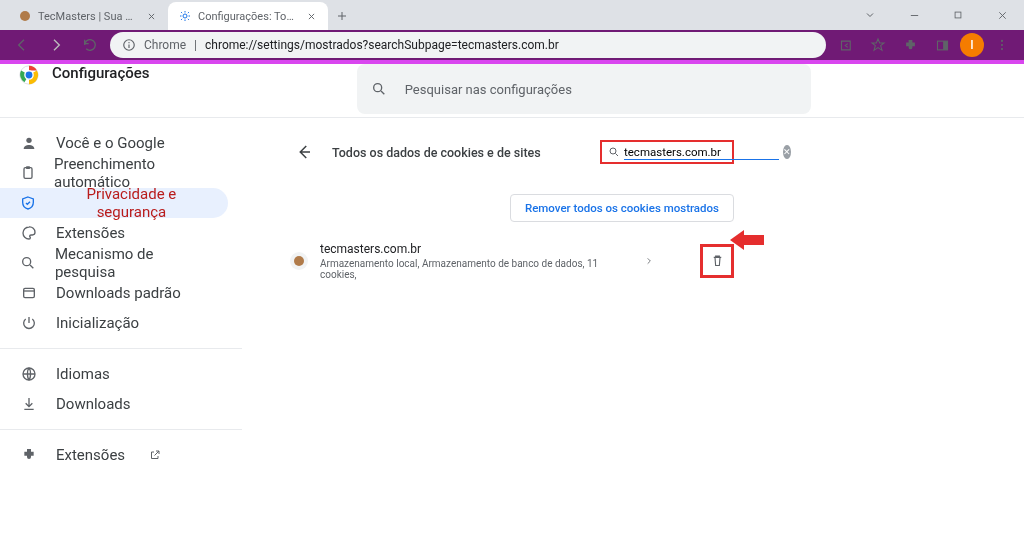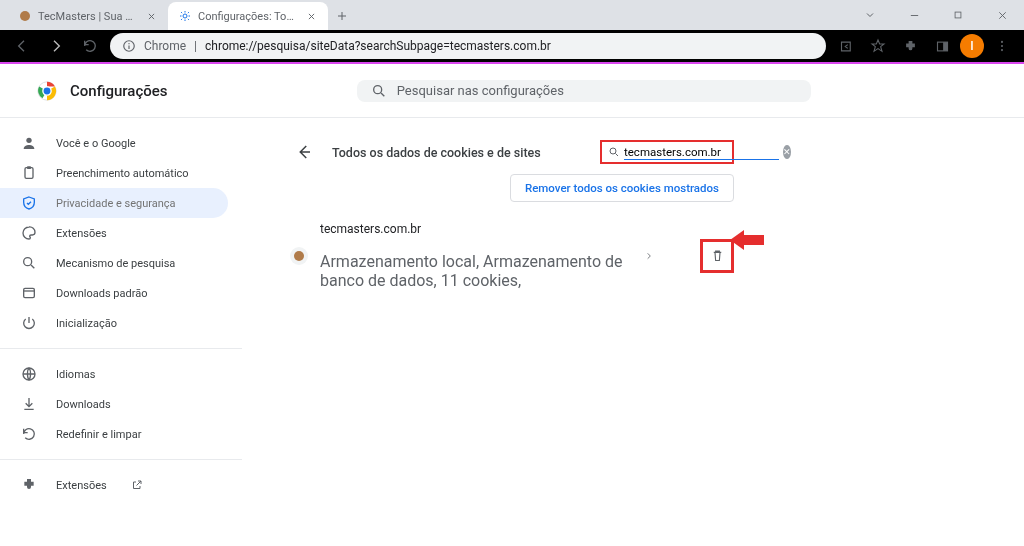--- a/index.html
+++ b/index.html
@@ -11,62 +11,62 @@
   .tab { display: flex; align-items: center; height: 28px; padding: 0 10px; font-size: 11px; color: #5f6368; gap: 6px; max-width: 160px; border-radius: 8px 8px 0 0; position: relative; }
   .tab.active { background: #fff; }
   .tab-favicon { width: 14px; height: 14px; display: inline-flex; align-items: center; justify-content: center; }
   .tab-title { white-space: nowrap; overflow: hidden; text-overflow: ellipsis; flex: 1; }
   .tab-close { width: 14px; height: 14px; display: inline-flex; align-items: center; justify-content: center; color: #5f6368; cursor: pointer; }
   .new-tab { width: 28px; height: 28px; display: inline-flex; align-items: center; justify-content: center; color: #5f6368; cursor: pointer; }
   .winctrls { position: absolute; right: 0; top: 0; display: flex; height: 30px; }
   .winbtn { width: 44px; display: inline-flex; align-items: center; justify-content: center; color: #5f6368; cursor: pointer; }
   
   
-  .toolbar { height: 34px; background: #000000; border-bottom: 2px solid #d946ef; display: flex; align-items: center; padding: 0 8px; gap: 6px; }
+  .toolbar { height: 34px; background: #701a75; border-bottom: 4px solid #d946ef; display: flex; align-items: center; padding: 0 8px; gap: 6px; }
   .tbtn { width: 28px; height: 28px; border-radius: 50%; display: inline-flex; align-items: center; justify-content: center; color: #5f6368; cursor: pointer; }
   .tbtn.disabled { color: #bdbdbd; cursor: default; }
   .omnibox { flex: 1; height: 26px; background: #f1f3f4; border-radius: 13px; display: flex; align-items: center; padding: 0 12px; gap: 8px; color: #5f6368; font-size: 12px; }
   .omnibox .prefix { color: #5f6368; }
   .omnibox .url { color: #202124; }
   .tright { display: flex; align-items: center; gap: 4px; }
   .avatar { width: 24px; height: 24px; border-radius: 50%; background: #f57c00; color: #fff; display: inline-flex; align-items: center; justify-content: center; font-size: 12px; font-weight: 500; }
   
   
-  .settings-header { height: 54px; display: flex; align-items: center; padding: 0 36px; border-bottom: 1px solid #e8eaed; gap: 12px; }
+  .settings-header { height: 54px; display: flex; align-items: flex-start; padding: 0 18px; border-bottom: 1px solid #e8eaed; gap: 12px; }
   .chrome-logo { width: 22px; height: 22px; }
   .settings-title { font-size: 15px; font-weight: 500; color: #202124; }
   .header-search-wrap { flex: 1; display: flex; justify-content: center; }
-  .header-search { width: 454px; height: 22px; background: #f1f3f4; border-radius: 8px; display: flex; align-items: center; padding: 0 14px; gap: 10px; color: #5f6368; font-size: 13px; }
+  .header-search { width: 454px; height: 50px; background: #f1f3f4; border-radius: 8px; display: flex; align-items: center; padding: 0 14px; gap: 18px; color: #5f6368; font-size: 13px; }
   
   
   .layout { display: flex; height: calc(546px - 30px - 34px - 54px); }
   .sidebar { width: 242px; padding-top: 10px; overflow-y: auto; }
-  .side-item { display: flex; align-items: center; height: 30px; padding: 0 20px; gap: 18px; font-size: 11px; color: #3c4043; cursor: pointer; border-radius: 0 15px 15px 0; margin-right: 14px; }
-  .side-item.active { background: #e8f0fe; color: #737373; }
+  .side-item { display: flex; align-items: center; height: 30px; padding: 0 20px; gap: 18px; font-size: 15px; color: #3c4043; cursor: pointer; border-radius: 0 15px 15px 0; margin-right: 14px; }
+  .side-item.active { background: #e8f0fe; color: #b91c1c; text-align: center; }
   .side-item.active .side-icon svg { color: #1a73e8; }
   .side-icon { width: 18px; height: 18px; display: inline-flex; align-items: center; justify-content: center; color: #5f6368; }
   .side-sep { height: 1px; background: #e8eaed; margin: 10px 0; }
   
   .main { flex: 1; display: flex; justify-content: flex-start; padding: 14px 0 8px 48px; }
   .card { width: 444px; background: #fff; position: relative; }
   .card-header { display: flex; align-items: center; gap: 14px; height: 40px; }
   .back-btn { width: 28px; height: 28px; display: inline-flex; align-items: center; justify-content: center; color: #3c4043; cursor: pointer; border-radius: 50%; }
   .card-title { font-size: 12.5px; font-weight: 500; color: #3c4043; flex: 1; }
   .mini-search { display: flex; align-items: center; height: 24px; border: 2px solid #e52e2e; padding: 0 6px; gap: 4px; font-size: 11.5px; color: #3c4043; width: 134px; }
   .mini-search input { border: none; outline: none; flex: 1; font-size: 11.5px; background: transparent; border-bottom: 1px solid #1a73e8; }
   .mini-clear { width: 14px; height: 14px; border-radius: 50%; background: #9aa0a6; color: #fff; display: inline-flex; align-items: center; justify-content: center; font-size: 9px; cursor: pointer; }
   
-  .remove-all-wrap { display: flex; justify-content: flex-end; margin: 2px 0 16px 0; align-items: center; }
+  .remove-all-wrap { display: flex; justify-content: flex-end; margin: 22px 0 16px 0; align-items: center; }
   .remove-all-btn { border: 1px solid #dadce0; color: #1a73e8; background: #fff; font-size: 11.5px; padding: 6px 14px; border-radius: 4px; cursor: pointer; font-weight: 500; }
   
   .site-row { display: flex; align-items: center; gap: 12px; padding: 4px 0; }
   .site-fav { width: 18px; height: 18px; border-radius: 50%; background: #f1f3f4; display: inline-flex; align-items: center; justify-content: center; font-size: 10px; }
   .site-text { flex: 1; }
   .site-name { font-size: 12px; color: #202124; }
-  .site-sub { font-size: 16px; color: #5f6368; margin-top: 16px; }
+  .site-sub { font-size: 10px; color: #5f6368; margin-top: 2px; }
   .chev { color: #5f6368; cursor: pointer; width: 18px; display: inline-flex; justify-content: center; }
   .delete-wrap { border: 3px solid #e52e2e; padding: 3px; }
   .delete-btn { width: 22px; height: 22px; display: inline-flex; align-items: center; justify-content: center; color: #5f6368; cursor: pointer; }
   
   .arrow-annot { position: absolute; left: 440px; top: 98px; }
   .arrow-shape { width: 34px; height: 20px; position: relative; }
   .arrow-shaft { position: absolute; right: 0; top: 5px; width: 20px; height: 10px; background: #e52e2e; }
   .arrow-head { position: absolute; left: 0; top: 0; width: 0; height: 0; border-top: 10px solid transparent; border-bottom: 10px solid transparent; border-right: 14px solid #e52e2e; }
   
   svg { display: block; }
@@ -152,21 +152,21 @@
   <div class="omnibox">
     <span>
       <svg width="14" height="14" viewBox="0 0 24 24">
           <circle cx="12" cy="12" r="9" fill="none" stroke="#5f6368" stroke-width="2"></circle>
           <circle cx="12" cy="8" r="1.2" fill="#5f6368"></circle>
           <path d="M12 11v6" stroke="#5f6368" stroke-width="2"></path>
         </svg>
     </span>
     <span class="prefix">Chrome</span>
     <span style="color:#5f6368">|</span>
-    <span class="url">chrome://pesquisa/siteData?searchSubpage=tecmasters.com.br</span>
+    <span class="url">chrome://settings/mostrados?searchSubpage=tecmasters.com.br</span>
   </div>
   <div class="tright">
     <span class="tbtn">
       <svg width="15" height="15" viewBox="0 0 24 24">
           <path d="M14 9l-4 3 4 3M4 5h14v14H4z" fill="none" stroke="#5f6368" stroke-width="1.8"></path>
         </svg>
     </span>
     <span class="tbtn">
       <svg width="16" height="16" viewBox="0 0 24 24">
           <path d="M12 3l2.5 6H21l-5 4 2 7-6-4-6 4 2-7-5-4h6.5z" fill="none" stroke="#5f6368" stroke-width="1.6"></path>
@@ -293,28 +293,20 @@
         <span>Idiomas</span>
       </div>
       <div class="side-item">
         <span class="side-icon">
           <svg width="16" height="16" viewBox="0 0 24 24">
             <path d="M12 3v12M7 11l5 5 5-5M5 20h14" fill="none" stroke="#5f6368" stroke-width="2"></path>
           </svg>
         </span>
         <span>Downloads</span>
       </div>
-      <div class="side-item">
-        <span class="side-icon">
-          <svg width="16" height="16" viewBox="0 0 24 24">
-            <path d="M4 12a8 8 0 1 1 2.3 5.6M4 4v6h6" fill="none" stroke="#5f6368" stroke-width="2"></path>
-          </svg>
-        </span>
-        <span>Redefinir e limpar</span>
-      </div>
       <div class="side-sep"></div>
       <div class="side-item">
         <span class="side-icon">
           <svg width="16" height="16" viewBox="0 0 24 24">
             <path d="M9 3h6v4h4v6h-4v2a3 3 0 0 1-6 0v-2H5V7h4z" fill="#5f6368"></path>
           </svg>
         </span>
         <span>Extensões</span>
         <span style="margin-left:6px">
           <svg width="12" height="12" viewBox="0 0 24 24">

